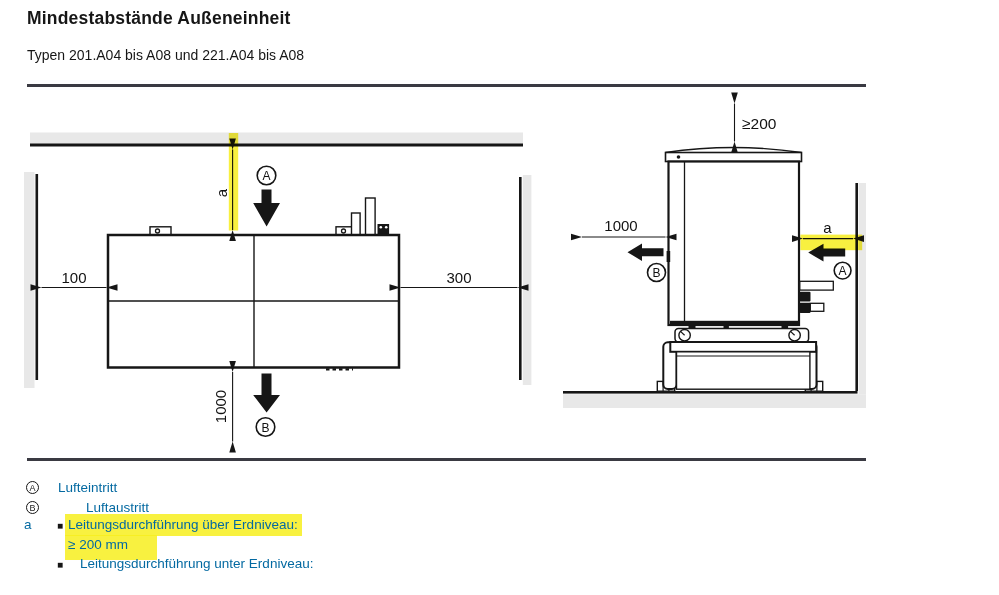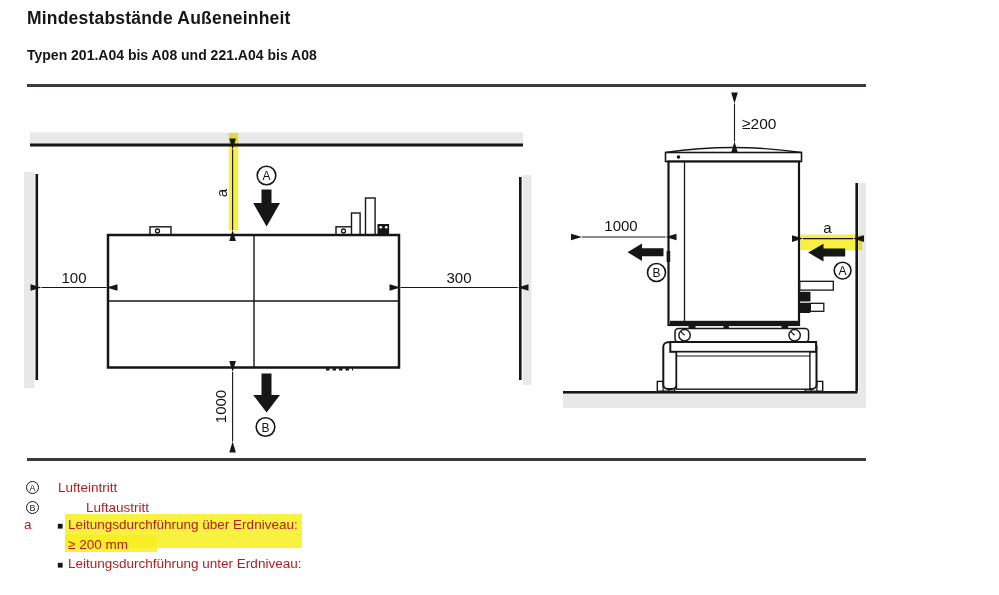--- a/index.html
+++ b/index.html
@@ -1,40 +1,40 @@
 <!DOCTYPE html>
 <html><head>
 <meta charset="utf-8">
 <style>
   html,body{margin:0;padding:0;background:#fff;}
   #page{position:relative;width:866px;height:595px;background:#fff;overflow:hidden;
         font-family:"Liberation Sans",sans-serif;color:#161616;}
   .title{position:absolute;left:27px;top:8px;font-size:17.5px;font-weight:bold;letter-spacing:.2px;}
-  .subtitle{position:absolute;left:27px;top:47px;font-size:14px;font-weight:bold;}
+  .subtitle{position:absolute;left:27px;top:47px;font-size:14px;font-weight:normal;}
   .divider{position:absolute;left:27px;width:936px;height:2.6px;background:#3a3a42;}
   #divider-top{top:84px;}
   #divider-bottom{top:458px;}
   #diagram-svg{position:absolute;left:0;top:84px;}
   svg text{font-family:"Liberation Sans",sans-serif;fill:#121212;}
   .dim{font-size:15px;}
   .dimbig{font-size:15.5px;}
   .circ-label{font-size:12px;}
   .wall{fill:#e8e8e8;}
   .ink{fill:#161616;}
   .part{fill:#fff;stroke:#161616;stroke-width:1.4;}
   .thin{stroke:#161616;stroke-width:1.3;fill:none;}
   .dimline{stroke:#161616;stroke-width:1.1;}
   .hl{fill:#f7ee1e;mix-blend-mode:multiply;opacity:.85;}
   
-  .leg{position:absolute;font-size:13.5px;line-height:15px;color:#b91c1c;}
+  .leg{position:absolute;font-size:13.5px;line-height:15px;color:#0369a1;}
   .leg-circle{position:absolute;width:13px;height:13px;border:1.3px solid #161616;border-radius:50%;
               font-size:9px;line-height:13px;text-align:center;color:#1c1c1c;box-sizing:border-box;}
   .bullet{position:absolute;font-size:10px;line-height:12px;color:#161616;}
-  .hl-text{background:rgba(247,238,30,.85);padding:3px 4px 16px 3px;margin-left:-3px;}
-  .hl-value{background:rgba(247,238,30,.85);padding:2px 29px 0 3px;margin-left:-3px;}
+  .hl-text{background:rgba(247,238,30,.85);padding:3px 4px 4px 3px;margin-left:-3px;}
+  .hl-value{background:rgba(247,238,30,.85);padding:2px 29px 8px 3px;margin-left:-3px;}
 </style>
 </head>
 <body>
 
 <div id="page">
 
   <div class="title">Mindestabstände Außeneinheit</div>
   <div class="subtitle">Typen 201.A04 bis A08 und 221.A04 bis A08</div>
   <div class="divider" id="divider-top"></div>
   <div class="divider" id="divider-bottom"></div>
@@ -197,17 +197,17 @@
     <span class="leg-circle" style="left:26px;top:500.5px;">B</span>
     <span class="leg" style="left:58px;top:499.5px;margin-left:28px;">Luftaustritt</span>
 
     <span class="leg" style="left:24px;top:517px;">a</span>
 
     <span class="bullet" style="left:57px;top:520px;">■</span>
     <span class="leg" style="left:68px;top:517px;"><span class="hl-text">Leitungsdurchführung über Erdniveau:</span></span>
     <span class="leg" style="left:68px;top:536.5px;"><span class="hl-value">≥ 200 mm</span></span>
 
     <span class="bullet" style="left:57px;top:559px;">■</span>
-    <span class="leg" style="left:68px;top:556px;">Leitungsdurchführung unter Erdniveau:</span>
+    <span class="leg" style="left:80px;top:556px;">Leitungsdurchführung unter Erdniveau:</span>
     <span class="leg" style="left:68px;top:597px;">≥ 900 mm</span>
   </div>
 
 </div>
 
 </body></html>

